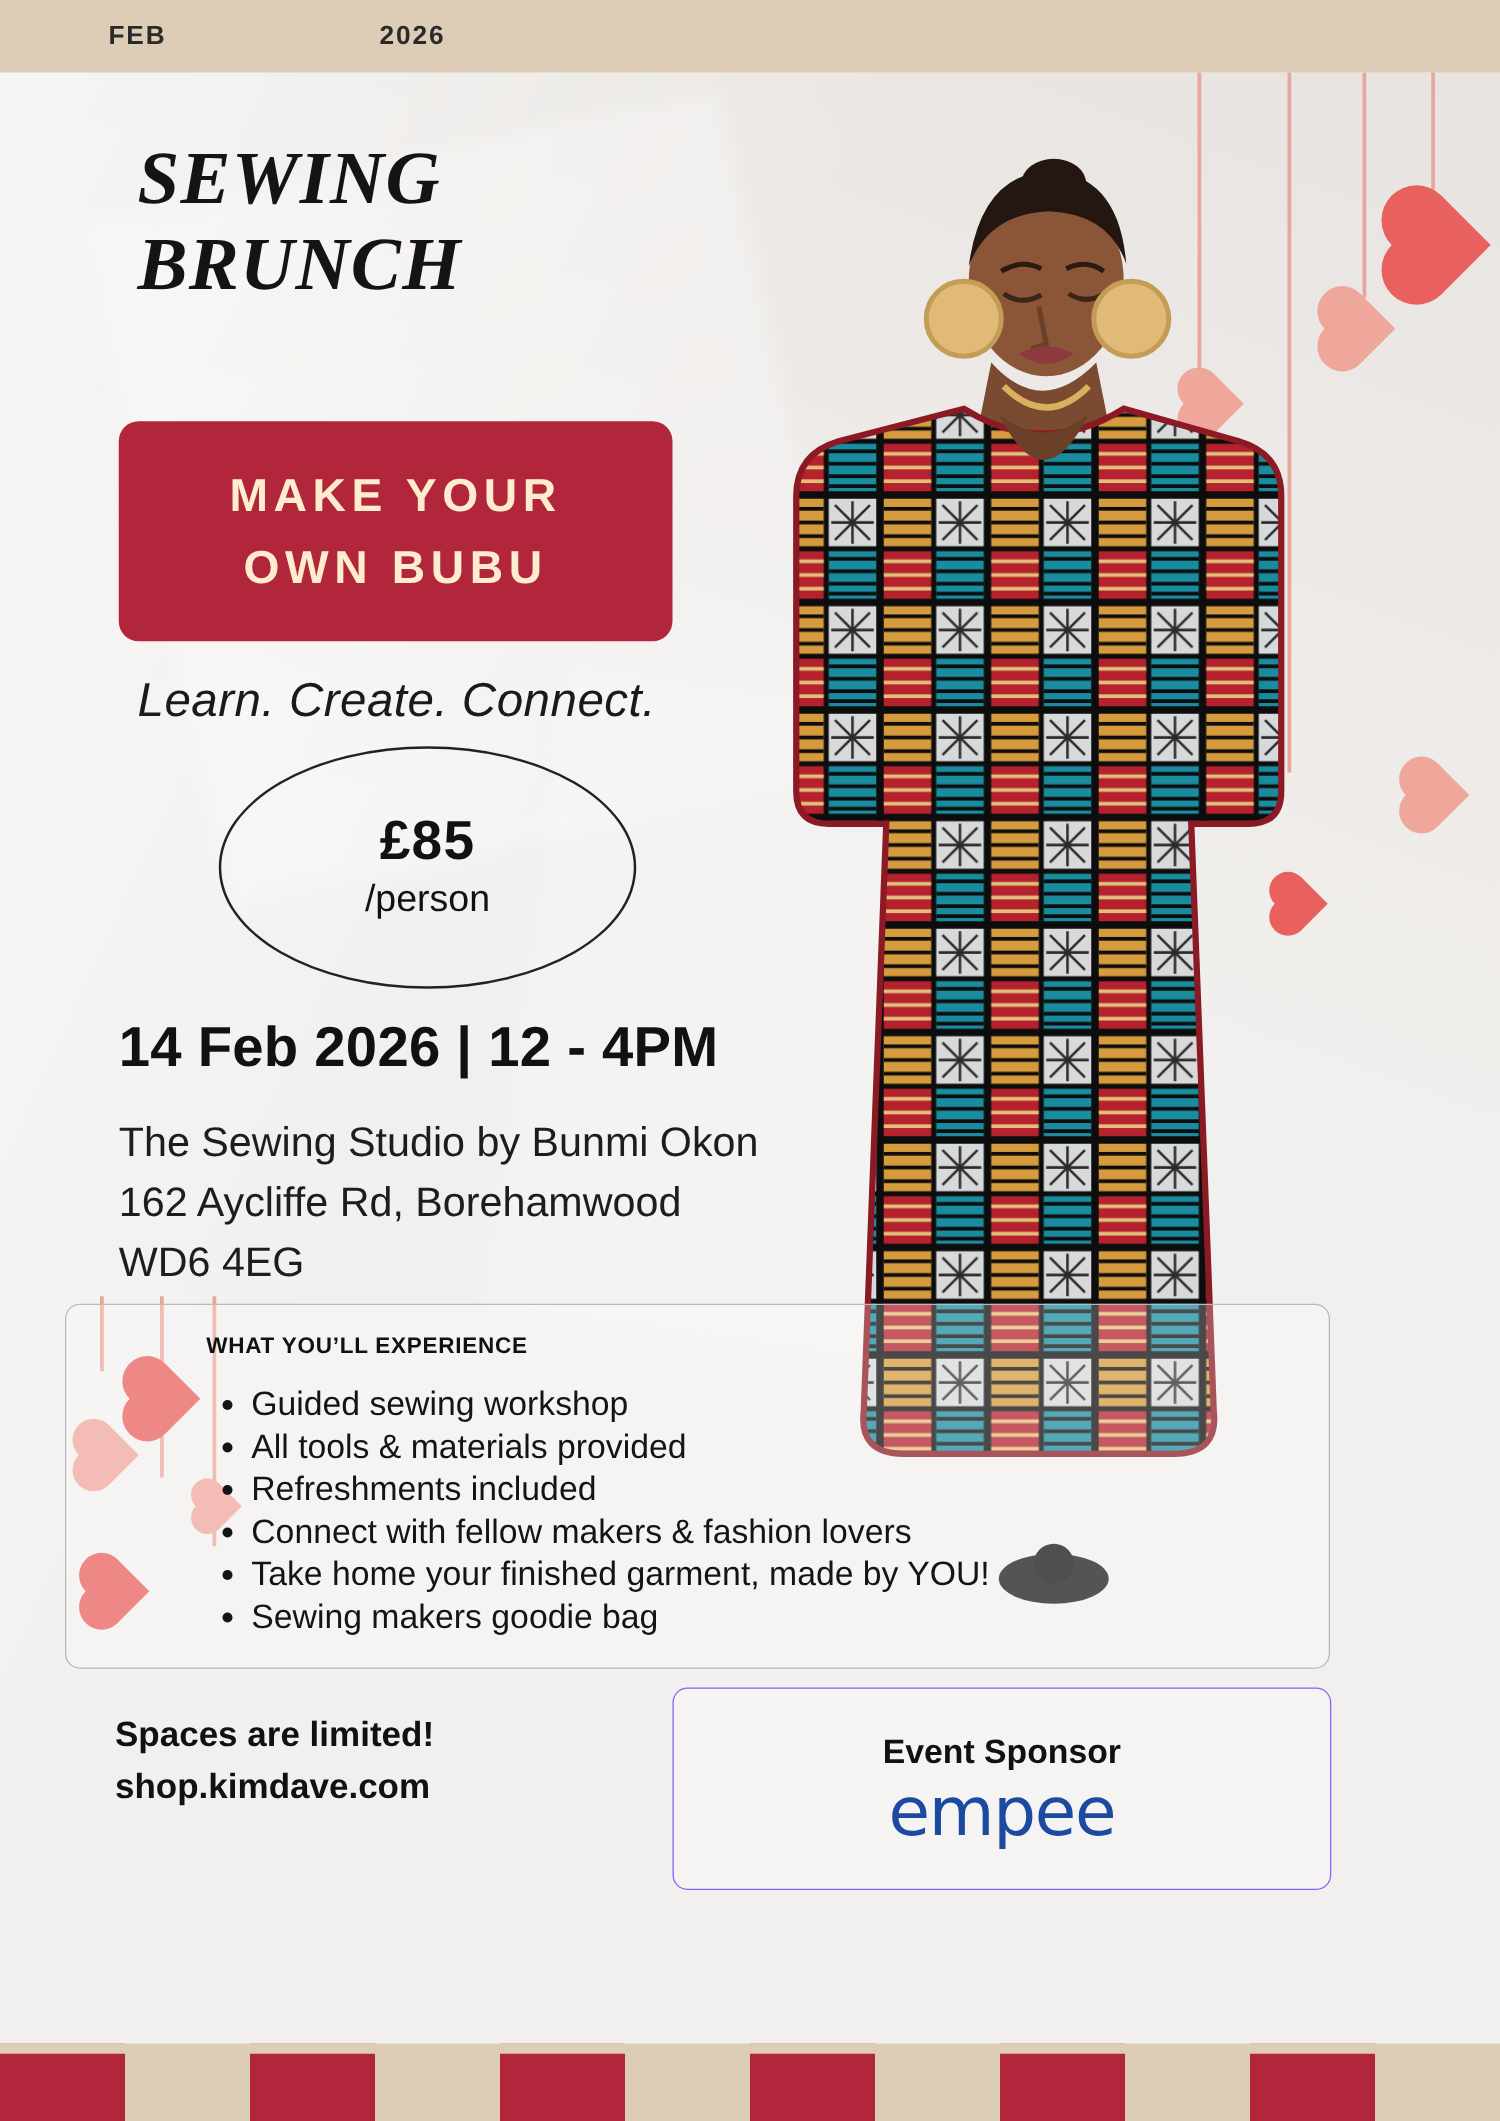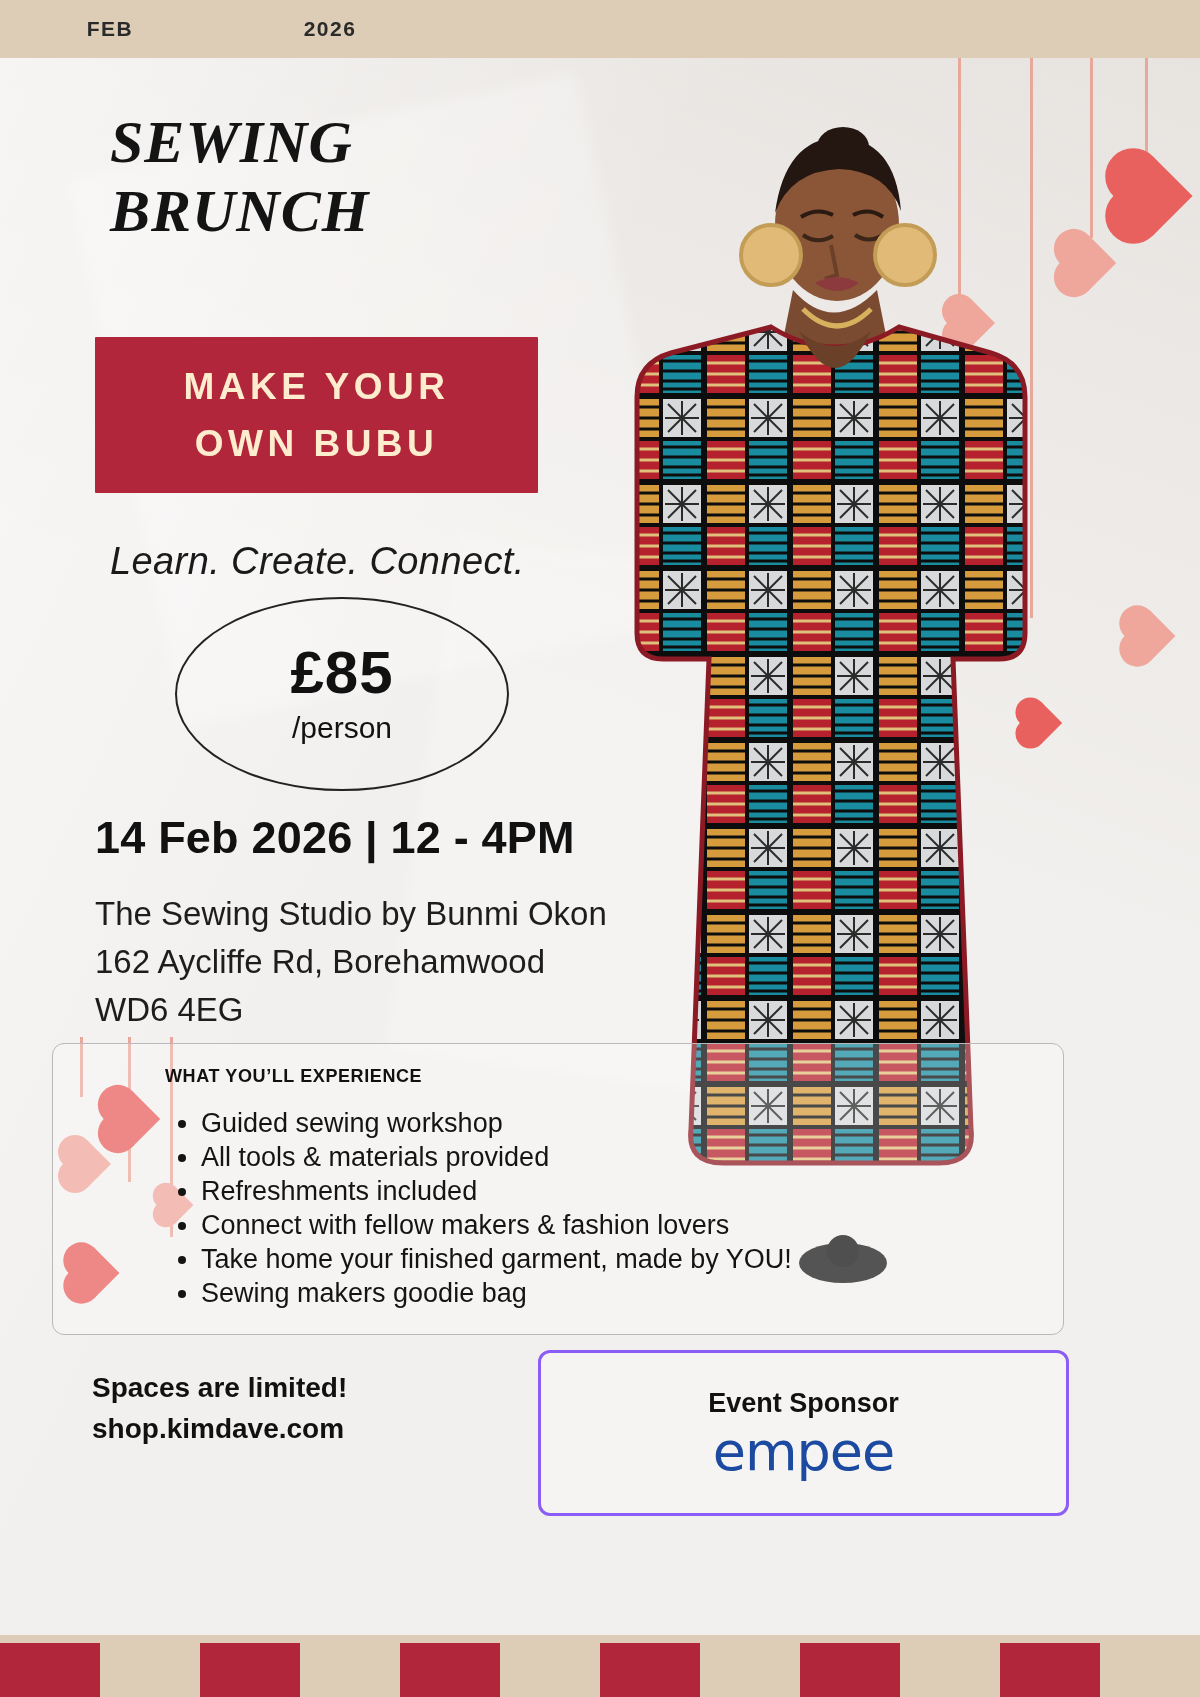--- a/index.html
+++ b/index.html
@@ -130,23 +130,23 @@
     letter-spacing: 1px;
     color: #141414;
   }
   .title .l2 { display: block; }
 
   .badge {
     position: absolute;
     left: 95px;
     top: 337px;
     width: 443px;
-    height: 156px;
+    height: 176px;
     background: #b2263b;
-    border-radius: 1px;
+    border-radius: 16px;
     display: flex;
     flex-direction: column;
     align-items: center;
     justify-content: center;
     color: #fdeccd;
     font-size: 37px;
     font-weight: 700;
     letter-spacing: 4.5px;
     line-height: 1.55;
     text-align: center;
@@ -172,21 +172,21 @@
     border: 2px solid #222;
     border-radius: 50%;
     display: flex;
     flex-direction: column;
     align-items: center;
     justify-content: center;
     z-index: 25;
     background: transparent;
   }
   .price-oval .amount {
-    font-size: 60px;
+    font-size: 44px;
     font-weight: 700;
     color: #111;
     letter-spacing: 1px;
     line-height: 1;
   }
   .price-oval .per {
     font-size: 30px;
     color: #111;
     margin-top: 8px;
   }
@@ -253,21 +253,21 @@
     color: #111;
     line-height: 1.45;
   }
 
   .sponsor {
     position: absolute;
     left: 538px;
     top: 1350px;
     width: 525px;
     height: 160px;
-    border: 3px solid #8b5cf6;
+    border: 1px solid #8b5cf6;
     border-radius: 12px;
     background: rgba(255,255,255,0.3);
     display: flex;
     flex-direction: column;
     align-items: center;
     justify-content: center;
   }
   .sponsor .label {
     font-size: 27px;
     font-weight: 700;

